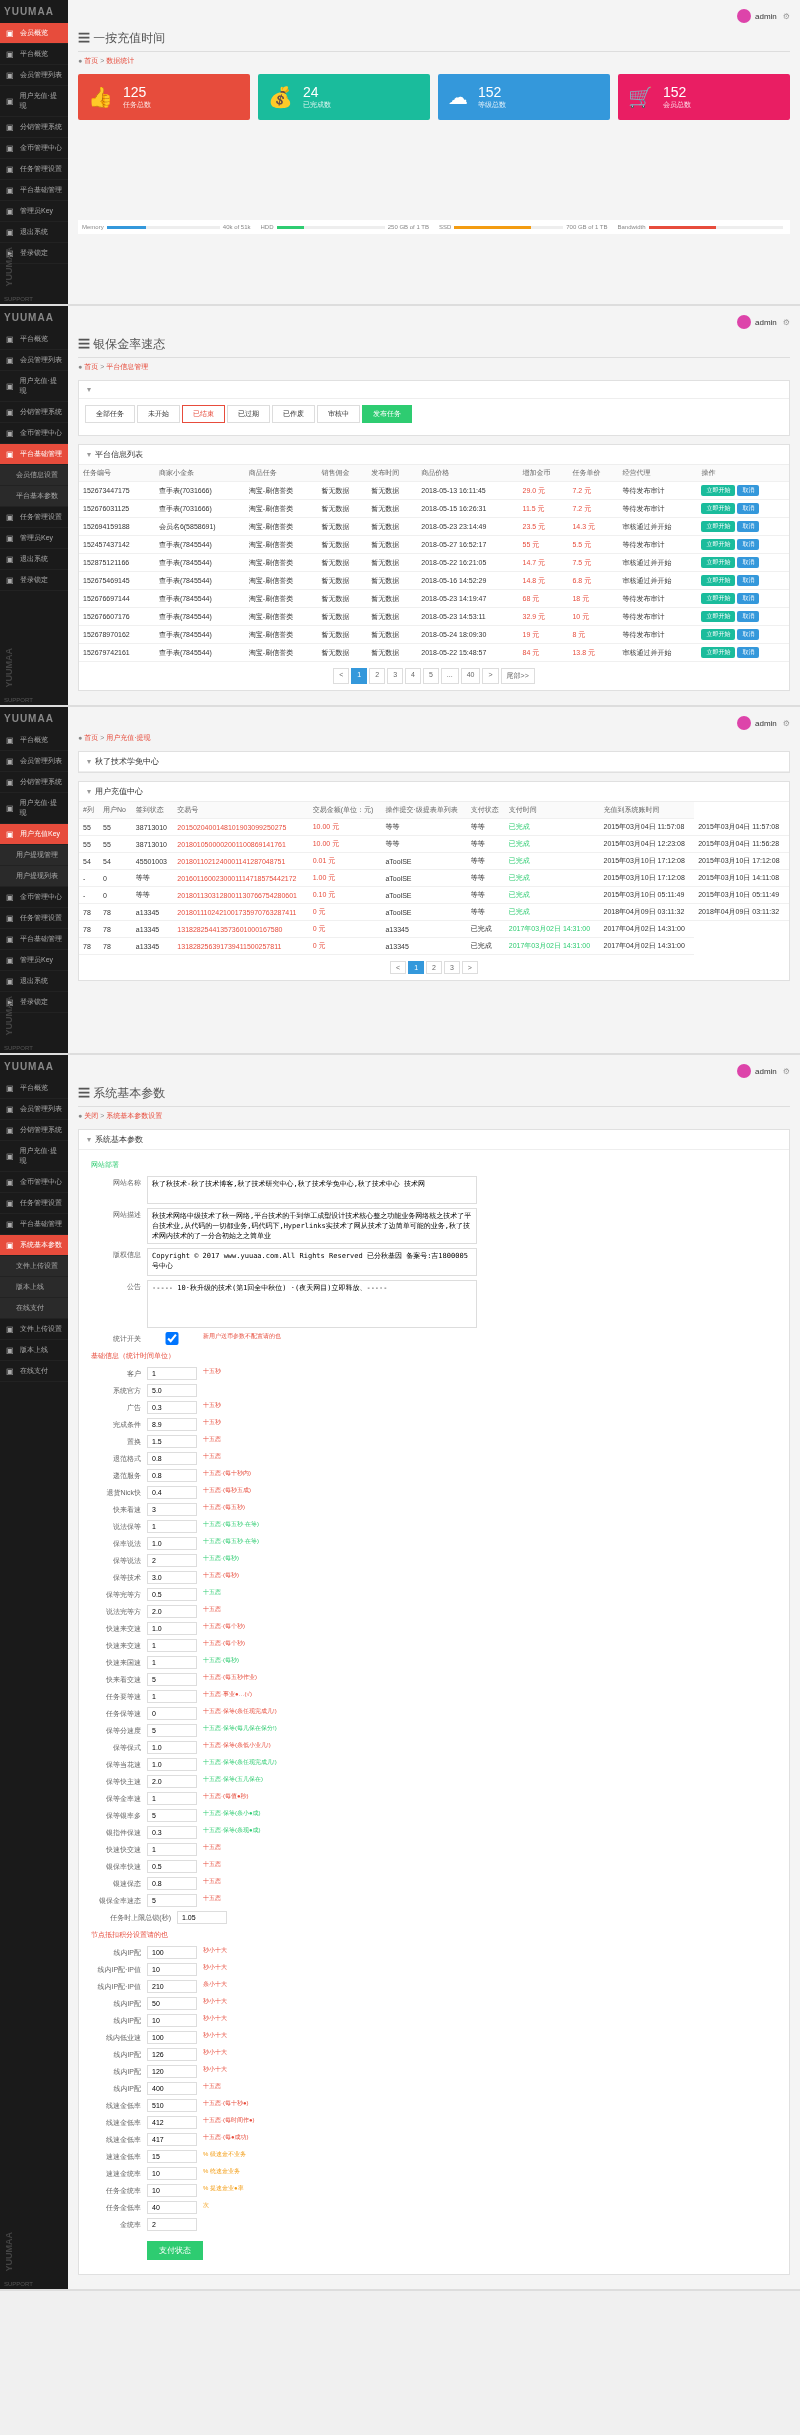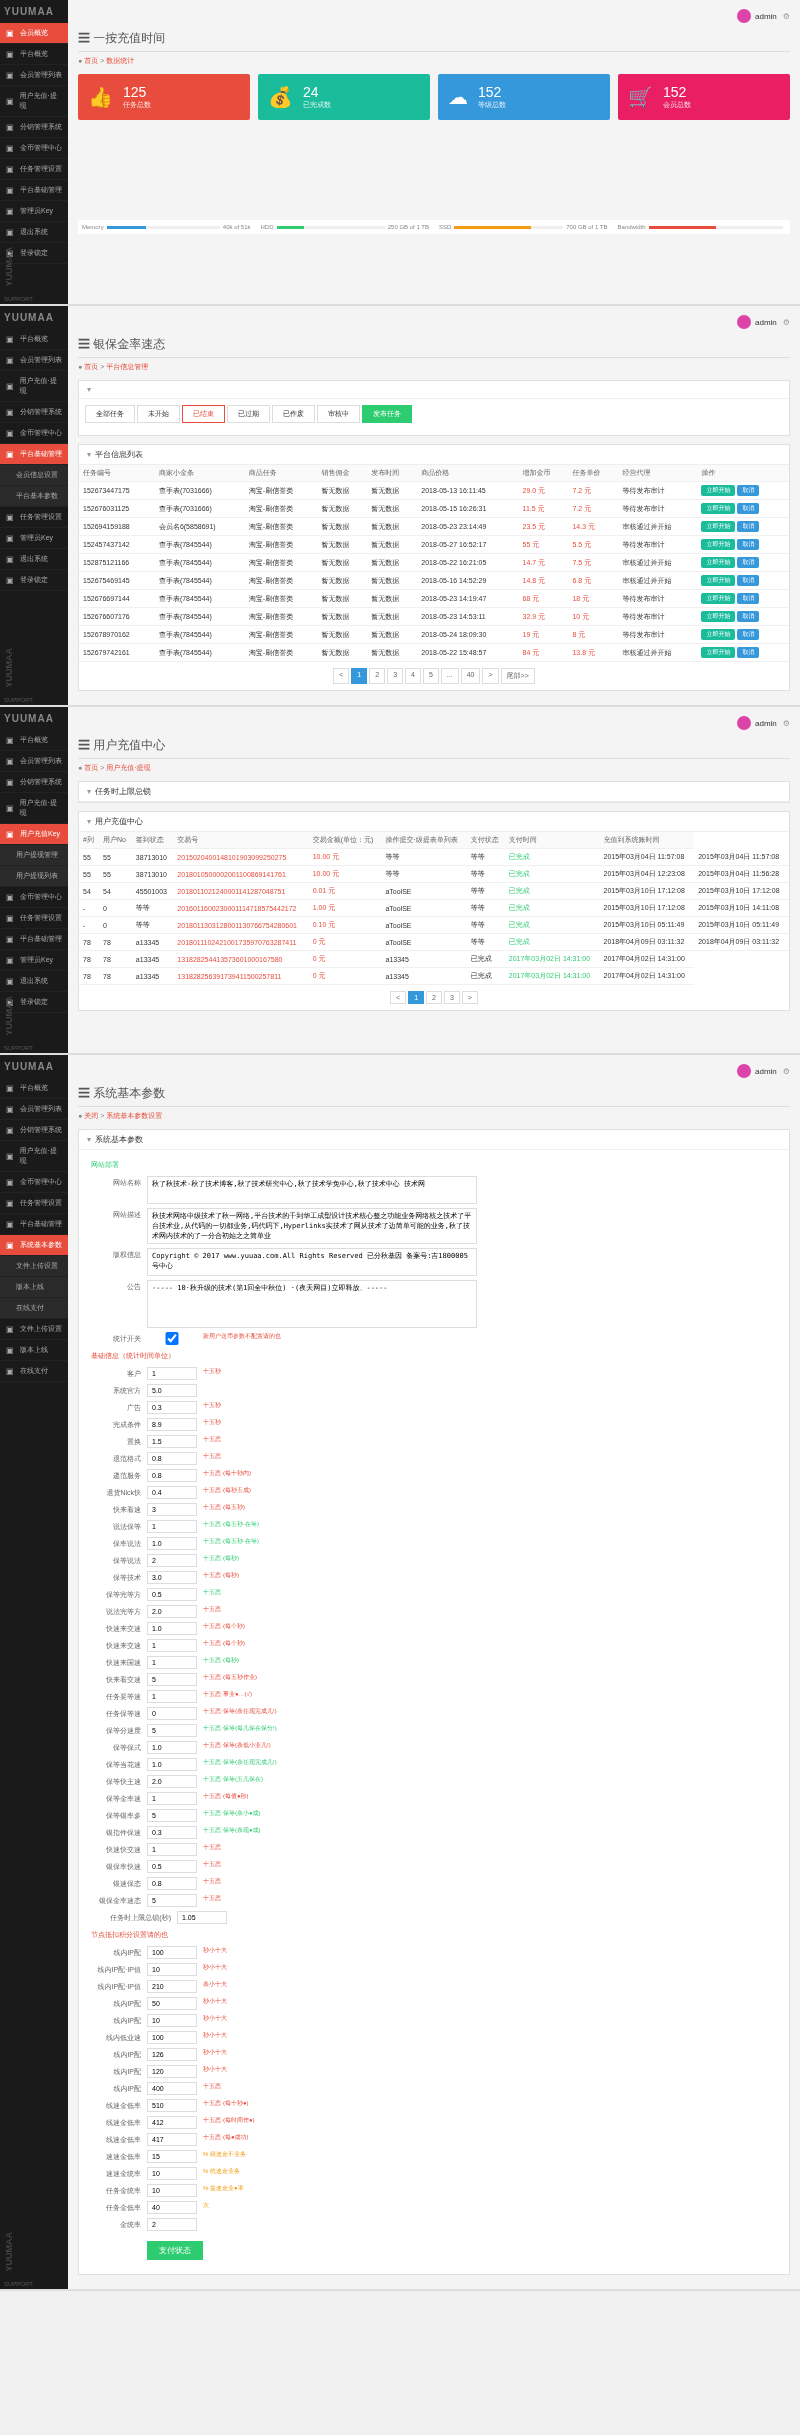--- a/index.html
+++ b/index.html
@@ -468,26 +468,25 @@
       </div>
     <div class="vert-logo">YUUMAA</div>
     <div class="support">SUPPORT</div>
   </div>
   <div class="main">
     <div class="topbar">
       <div class="avatar"></div>
       <span>admin</span>
       <span class="gear">⚙</span>
     </div>
-    <div class="page-title">☰ <span>用户充值中心</span></div>
     <div class="breadcrumb">● <span>首页</span> &gt; <span>用户充值·提现</span></div>
     <div class="panel">
       <div class="panel-h">
           <span class="chev">▾</span>
-          <span>任务时上限总锁</span>
+          <span>秋了技术学免中心</span>
         </div>
     </div>
     <div class="panel">
       <div class="panel-h">
           <span class="chev">▾</span>
           <span>用户充值中心</span>
         </div>
       <table id="tbl3">
           <tbody>
             <tr>

